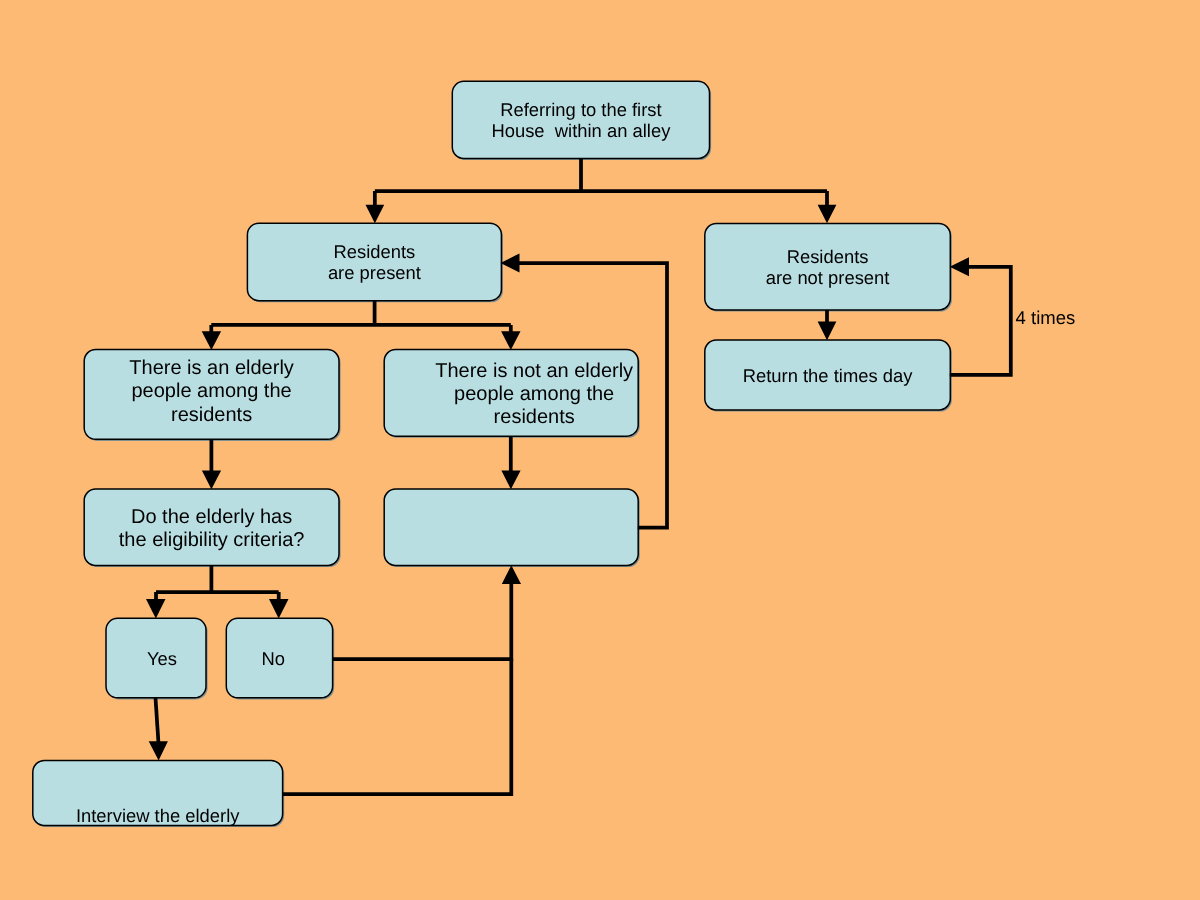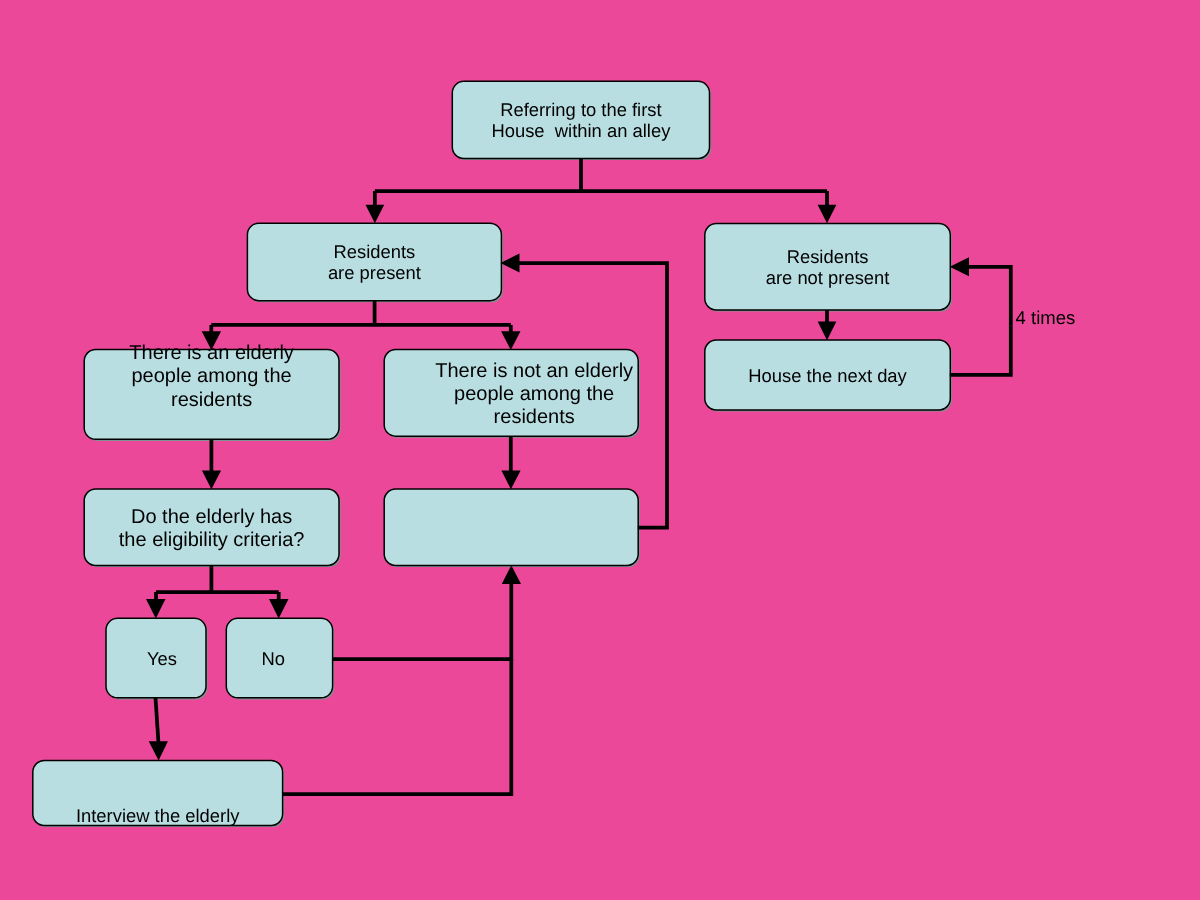--- a/index.html
+++ b/index.html
@@ -1,20 +1,20 @@
 <!DOCTYPE html>
 <html><head>
 <meta charset="utf-8">
 <title>Flowchart</title>
 <style>
   html,body{margin:0;padding:0;background:#ffffff;}
   body{width:1200px;height:900px;background:#ffffff;overflow:hidden;
        font-family:"Liberation Sans",sans-serif;
        -webkit-font-smoothing:antialiased;text-rendering:geometricPrecision;}
-  #stage{position:relative;width:1200px;height:900px;background:#ec4899;}
+  #stage{position:relative;width:1200px;height:900px;background:#fdba74;}
   svg.layer{position:absolute;left:0;top:0;width:1200px;height:900px;}
   .node{position:absolute;box-sizing:border-box;display:flex;align-items:center;
         justify-content:center;text-align:center;color:#000000;}
   .node .txt{display:block;position:relative;line-height:21.3px;font-size:18.4px;top:0.5px;}
   .node.big .txt{line-height:23.3px;font-size:20px;top:2px;}
   .lbl{position:absolute;font-size:18.5px;line-height:18.5px;color:#000000;white-space:nowrap;}
 </style>
 </head>
 <body>
 
@@ -85,30 +85,30 @@
   </div>
 
   <div class="node" style="left:247.4px;top:223.2px;width:254px;height:77.5px;">
     <span class="txt">Residents<br>are&nbsp;present</span>
   </div>
 
   <div class="node" style="left:704.8px;top:223.5px;width:245.5px;height:86.5px;">
     <span class="txt">Residents<br>are&nbsp;not&nbsp;present</span>
   </div>
 
-  <div class="node big" style="left:84.2px;top:330px;width:254.8px;height:89.8px;">
+  <div class="node big" style="left:84.2px;top:345px;width:254.8px;height:89.8px;">
     <span class="txt">There&nbsp;is&nbsp;an&nbsp;elderly<br>people&nbsp;among&nbsp;the<br>residents</span>
   </div>
 
   <div class="node big" style="left:384.2px;top:349.5px;width:300px;height:86.7px;">
     <span class="txt">There&nbsp;is&nbsp;not&nbsp;an&nbsp;elderly<br>people&nbsp;among&nbsp;the<br>residents</span>
   </div>
 
   <div class="node" style="left:704.8px;top:340px;width:245.5px;height:70px;">
-    <span class="txt">House the next day</span>
+    <span class="txt">Return the times day</span>
   </div>
 
   <div class="node big" style="left:84.2px;top:489px;width:254.8px;height:76.5px;">
     <span class="txt">Do&nbsp;the&nbsp;elderly&nbsp;has<br>the&nbsp;eligibility&nbsp;criteria?</span>
   </div>
 
 
   <div class="node" style="left:106px;top:618.3px;width:100px;height:79.5px;padding-left:12px;">
     <span class="txt">Yes</span>
   </div>

